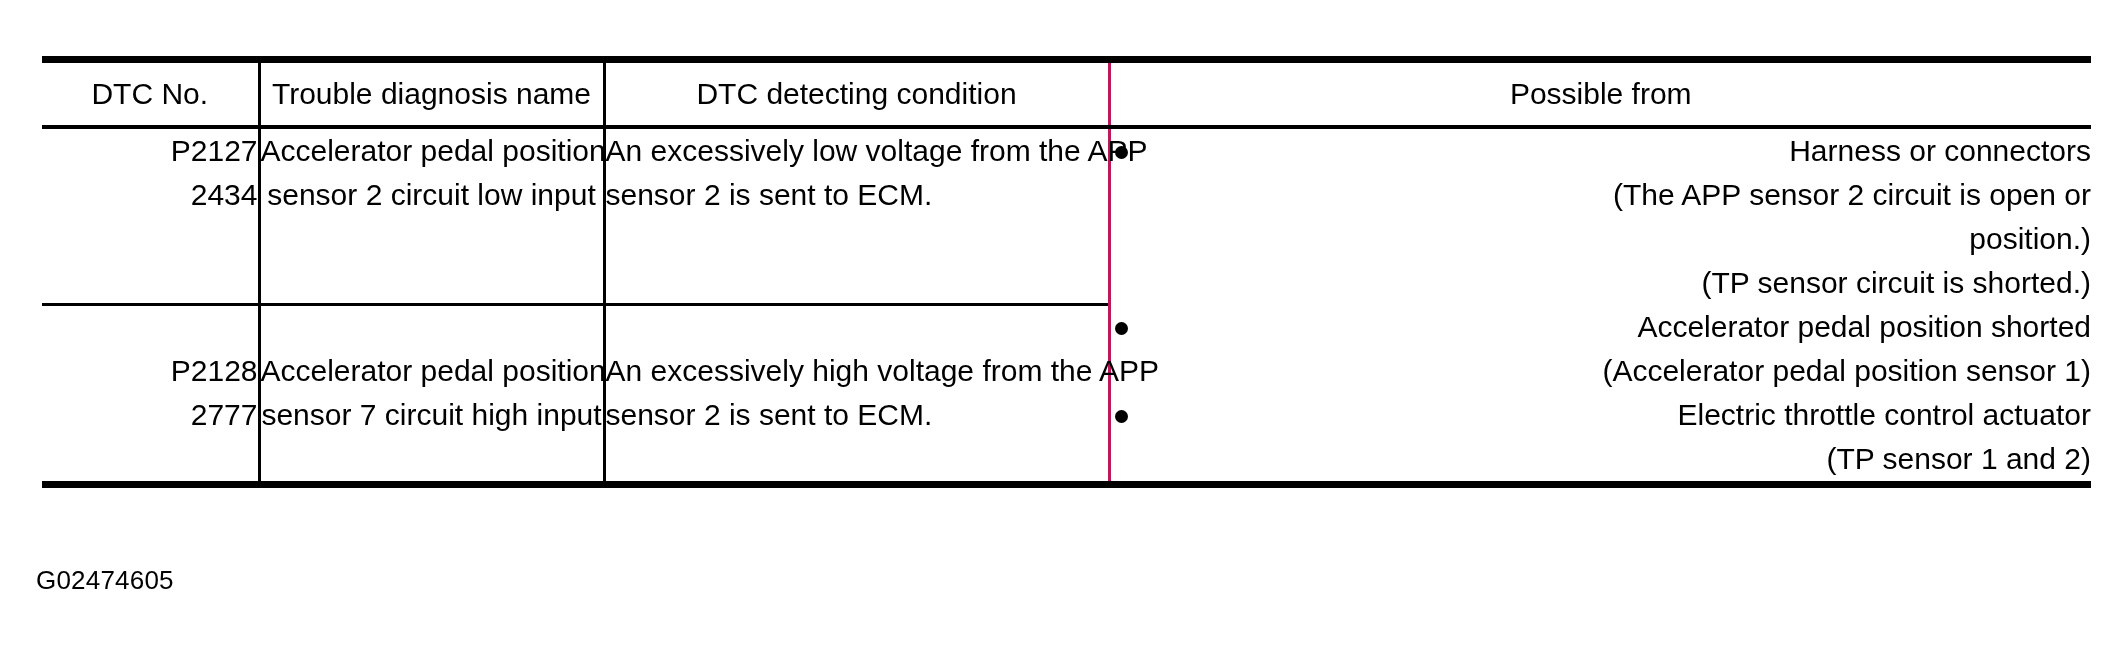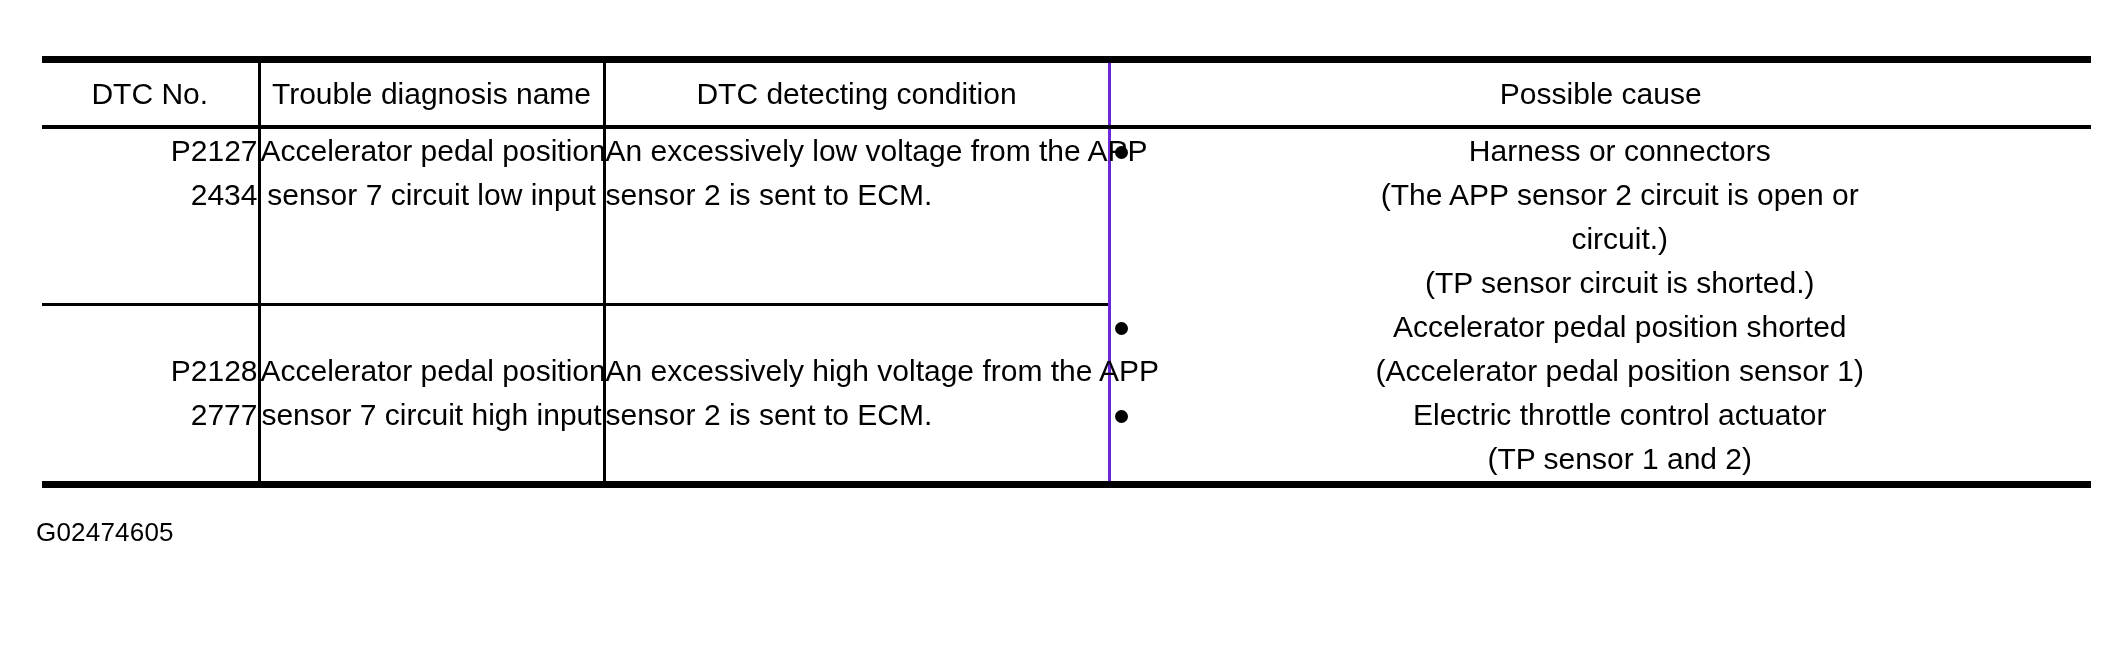--- a/index.html
+++ b/index.html
@@ -55,21 +55,21 @@
     vertical-align: middle;
     font-weight: normal;
   }
 
   
   table.dtc-table th.col-dtc,
   table.dtc-table td.col-dtc { border-right: 3px solid #000; }
   table.dtc-table th.col-name,
   table.dtc-table td.col-name { border-right: 3px solid #000; }
   table.dtc-table th.col-cond,
-  table.dtc-table td.col-cond { border-right: 3px solid #6d28d9; }
+  table.dtc-table td.col-cond { border-right: 3px solid #be185d; }
 
   
   col.w-dtc   { width: 217px; }
   col.w-name  { width: 345px; }
   col.w-cond  { width: 505px; }
   col.w-cause { width: 982px; }
 
   
   table.dtc-table thead th {
     text-align: center;
@@ -105,21 +105,21 @@
     text-align: left;
     padding-left: 24px;
     padding-right: 14px;
     padding-top: 14px;
     padding-bottom: 14px;
   }
   tr.row-1 td.col-cond { vertical-align: top; }
   tr.row-2 td.col-cond { vertical-align: middle; }
 
   td.col-cause {
-    text-align: center;
+    text-align: right;
     padding-left: 26px;
     padding-right: 14px;
     padding-top: 14px;
     padding-bottom: 16px;
     vertical-align: top;
   }
 
   .line { display: block; white-space: nowrap; }
 
   ul.cause-list {
@@ -139,21 +139,21 @@
     top: 17px;
     width: 13px;
     height: 13px;
     background: #000;
     border-radius: 50%;
   }
 
   .footer-code {
     position: absolute;
     left: 30px;
-    top: 516px;
+    top: 564px;
     font-size: 26px;
     line-height: 32px;
     letter-spacing: 0.2px;
     white-space: nowrap;
   }
 </style>
 </head>
 <body>
 
 <div class="page">
@@ -164,44 +164,44 @@
         <col class="w-dtc">
         <col class="w-name">
         <col class="w-cond">
         <col class="w-cause">
       </colgroup>
       <thead>
         <tr>
           <th class="col-dtc">DTC No.</th>
           <th class="col-name">Trouble diagnosis name</th>
           <th class="col-cond">DTC detecting condition</th>
-          <th class="col-cause">Possible cause</th>
+          <th class="col-cause">Possible from</th>
         </tr>
       </thead>
       <tbody>
         <tr class="row-1">
           <td class="col-dtc">
             <span class="line">P2127</span>
             <span class="line">2434</span>
           </td>
           <td class="col-name">
             <span class="line">Accelerator pedal position</span>
-            <span class="line">sensor 7 circuit low input</span>
+            <span class="line">sensor 2 circuit low input</span>
           </td>
           <td class="col-cond">
             <span class="line">An excessively low voltage from the APP</span>
             <span class="line">sensor 2 is sent to ECM.</span>
           </td>
           <td class="col-cause" rowspan="2">
             <ul class="cause-list">
               <li>
                 <span class="bullet"></span>
                 <span class="line">Harness or connectors</span>
                 <span class="line">(The APP sensor 2 circuit is open or</span>
-                <span class="line">circuit.)</span>
+                <span class="line">position.)</span>
                 <span class="line">(TP sensor circuit is shorted.)</span>
               </li>
               <li>
                 <span class="bullet"></span>
                 <span class="line">Accelerator pedal position shorted</span>
                 <span class="line">(Accelerator pedal position sensor 1)</span>
               </li>
               <li>
                 <span class="bullet"></span>
                 <span class="line">Electric throttle control actuator</span>

